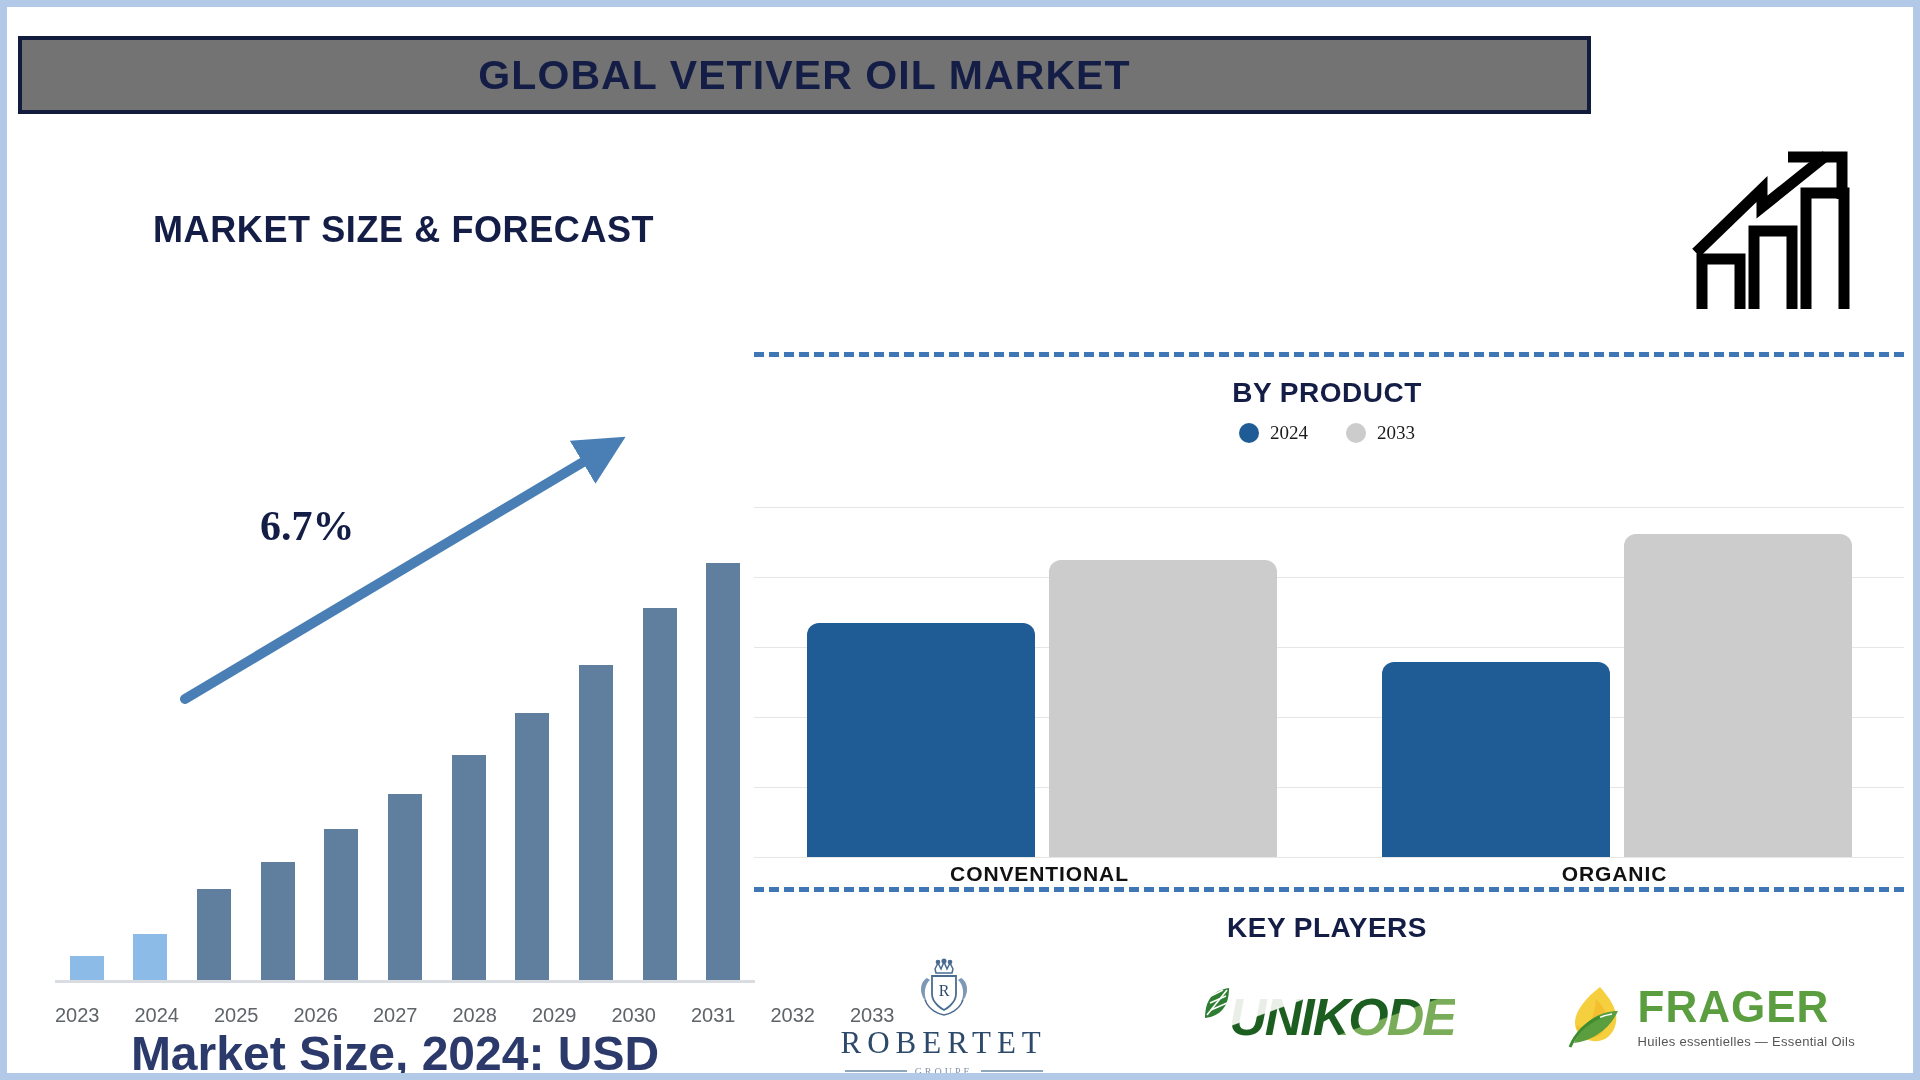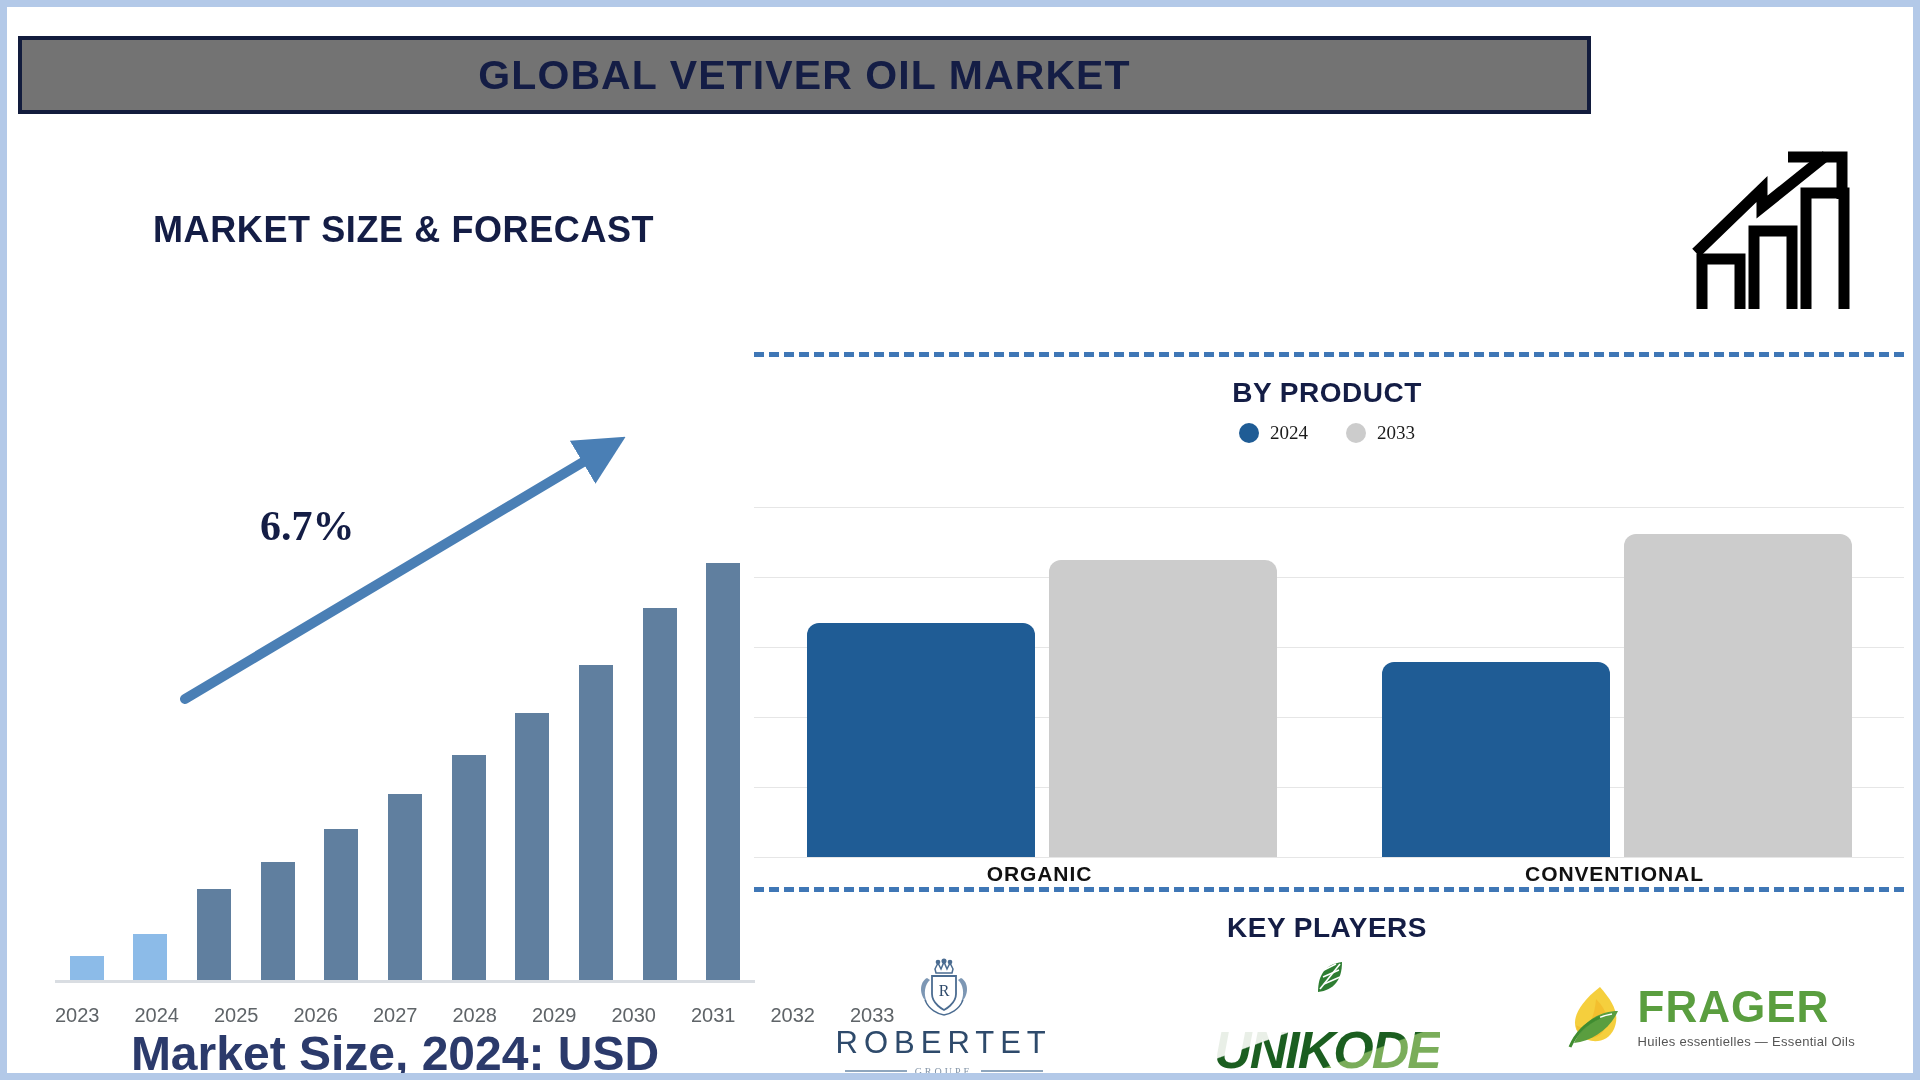--- a/index.html
+++ b/index.html
@@ -129,29 +129,29 @@
   }
 
   #logos {
     position:absolute; left:0; top:805px; width:1150px; height:130px;
     display:flex; justify-content:space-around; align-items:center;
   }
   .logo-cell { display:flex; flex-direction:column; align-items:center;
                justify-content:center; width:330px; height:130px; }
 
   
-  .robertet-word { font-family:Liberation Sans, sans-serif; font-size:31px;
+  .robertet-word { font-family:Liberation Serif, serif; font-size:31px;
                    letter-spacing:6px; color:#2e4a6b; margin-top:5px; }
   .robertet-sub { display:flex; align-items:center; gap:8px; margin-top:5px; }
   .robertet-rule { width:62px; height:2px; background:#8fa6bd; display:block; }
   .robertet-groupe { font-family:"Liberation Serif", serif; font-size:10px;
                      letter-spacing:3px; color:#8395a8; }
 
   
-  .unikode-wrap { position:relative; display:flex; align-items:center;flex-direction:column; }
+  .unikode-wrap { position:relative; display:flex; align-items:center; }
   .unikode-word {
     font-size:52px; font-weight:bold; font-style:italic; letter-spacing:-2px;
     font-family:"Liberation Sans", sans-serif;
     background:linear-gradient(160deg,#e9efe7 0%,#e9efe7 26%,#1b5e20 27%,#1b5e20 62%,#7aad5a 63%,#7aad5a 100%);
     -webkit-background-clip:text; background-clip:text; color:transparent;
     line-height:1;
   }
 
   
   .frager-wrap { display:flex; align-items:center; gap:10px; }
@@ -282,22 +282,22 @@
             <div class="bp-bar" style="height: 297px; background: rgb(204, 204, 204);"></div>
           </div>
           <div class="bp-group">
             <div class="bp-bar" style="height: 194.7px; background: rgb(31, 92, 149);"></div>
             <div class="bp-bar" style="height: 323.4px; background: rgb(204, 204, 204);"></div>
           </div>
         </div>
     </div>
 
     <div id="bp-cats">
+        <div class="bp-cat">CONVENTIONAL</div>
         <div class="bp-cat">ORGANIC</div>
-        <div class="bp-cat">CONVENTIONAL</div>
       </div>
 
     <div class="dash-rule" id="rule-bottom"></div>
 
     <div id="key-players-title">KEY PLAYERS</div>
 
     <div id="logos">
 
       <div class="logo-cell">
         <svg width="78" height="62" viewBox="0 0 78 62">

